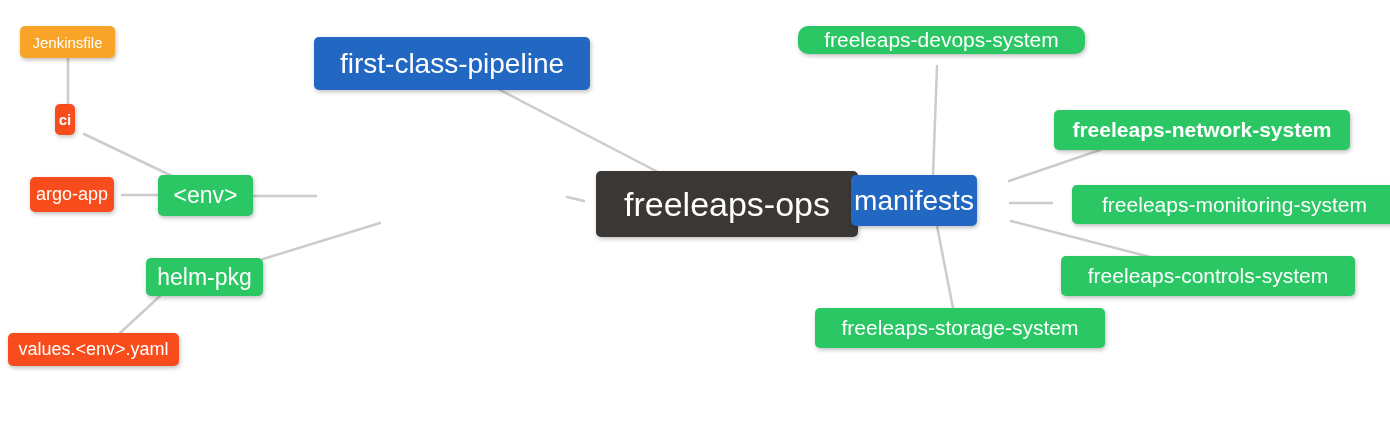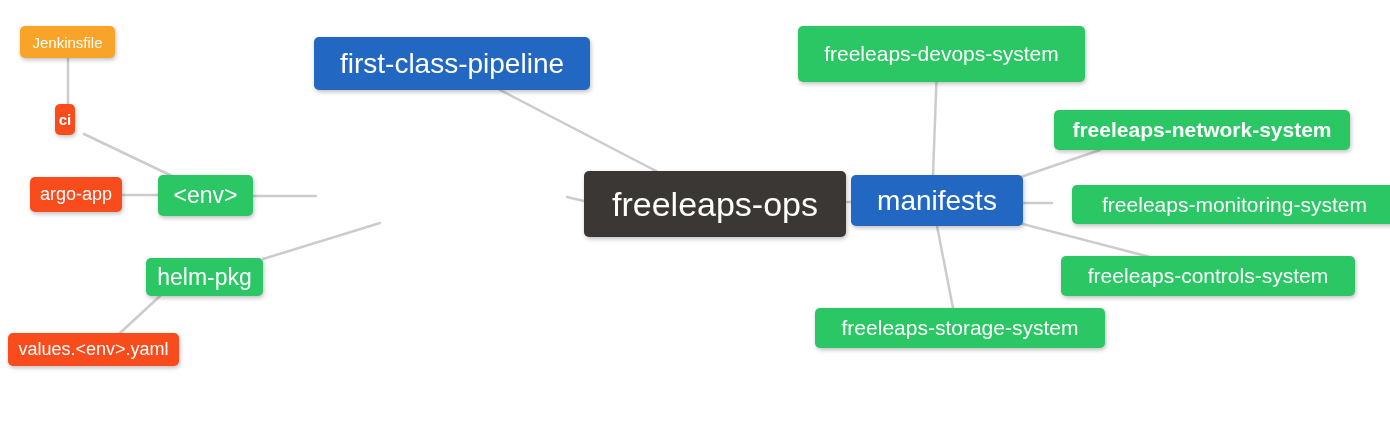--- a/index.html
+++ b/index.html
@@ -62,32 +62,32 @@
     <line x1="500" y1="90" x2="656" y2="171"></line>
     <line x1="567" y1="197" x2="584" y2="201"></line>
     <line x1="846" y1="202" x2="851" y2="202"></line>
     <line x1="937" y1="66" x2="933" y2="175"></line>
     <line x1="1009" y1="181" x2="1100" y2="150"></line>
     <line x1="1010" y1="203" x2="1052" y2="203"></line>
     <line x1="1011" y1="221" x2="1150" y2="257"></line>
     <line x1="937" y1="226" x2="953" y2="308"></line>
   </svg>
 
-  <div class="node c-dark" style="left:584px;  top:171px; width:262px; height:66px; font-size:34px;">freeleaps-ops</div>
+  <div class="node c-dark" style="left:596px;  top:171px; width:262px; height:66px; font-size:34px;">freeleaps-ops</div>
 
   <div class="node c-blue" style="left:314px;  top:37px;  width:276px; height:53px; font-size:28px;">first-class-pipeline</div>
-  <div class="node c-blue" style="left:851px;  top:175px; width:172px; height:51px; font-size:28px;">manifests</div>
+  <div class="node c-blue" style="left:851px;  top:175px; width:126px; height:51px; font-size:28px;">manifests</div>
 
   <div class="node c-green" style="left:158px;  top:175px; width:95px;  height:41px; font-size:23px;">&lt;env&gt;</div>
   <div class="node c-green" style="left:146px;  top:258px; width:117px; height:38px; font-size:23px;">helm-pkg</div>
 
   <div class="node c-red" style="left:55px;   top:104px; width:20px;  height:31px; font-size:15px; font-weight:700;">ci</div>
-  <div class="node c-red" style="left:30px;   top:177px; width:92px;  height:35px; font-size:18px;">argo-app</div>
+  <div class="node c-red" style="left:30px;   top:177px; width:84px;  height:35px; font-size:18px;">argo-app</div>
   <div class="node c-orange" style="left:20px;   top:26px;  width:95px;  height:32px; font-size:15px;">Jenkinsfile</div>
   <div class="node c-red" style="left:8px;    top:333px; width:171px; height:33px; font-size:18px;">values.&lt;env&gt;.yaml</div>
 
-  <div class="node c-green" style="left:798px;  top:26px;  width:287px; height:56px; font-size:21px;">freeleaps-devops-system</div>
+  <div class="node c-green" style="left:798px;  top:26px;  width:287px; height:28px; font-size:21px;border-radius:10px;">freeleaps-devops-system</div>
   <div class="node c-green" style="left:1054px; top:110px; width:296px; height:40px; font-size:21px;font-weight:bold;">freeleaps-network-system</div>
   <div class="node c-green" style="left:1072px; top:185px; width:325px; height:39px; font-size:21px;">freeleaps-monitoring-system</div>
   <div class="node c-green" style="left:1061px; top:256px; width:294px; height:40px; font-size:21px;">freeleaps-controls-system</div>
   <div class="node c-green" style="left:815px;  top:308px; width:290px; height:40px; font-size:21px;">freeleaps-storage-system</div>
 
 </div>
 
 </body></html>

